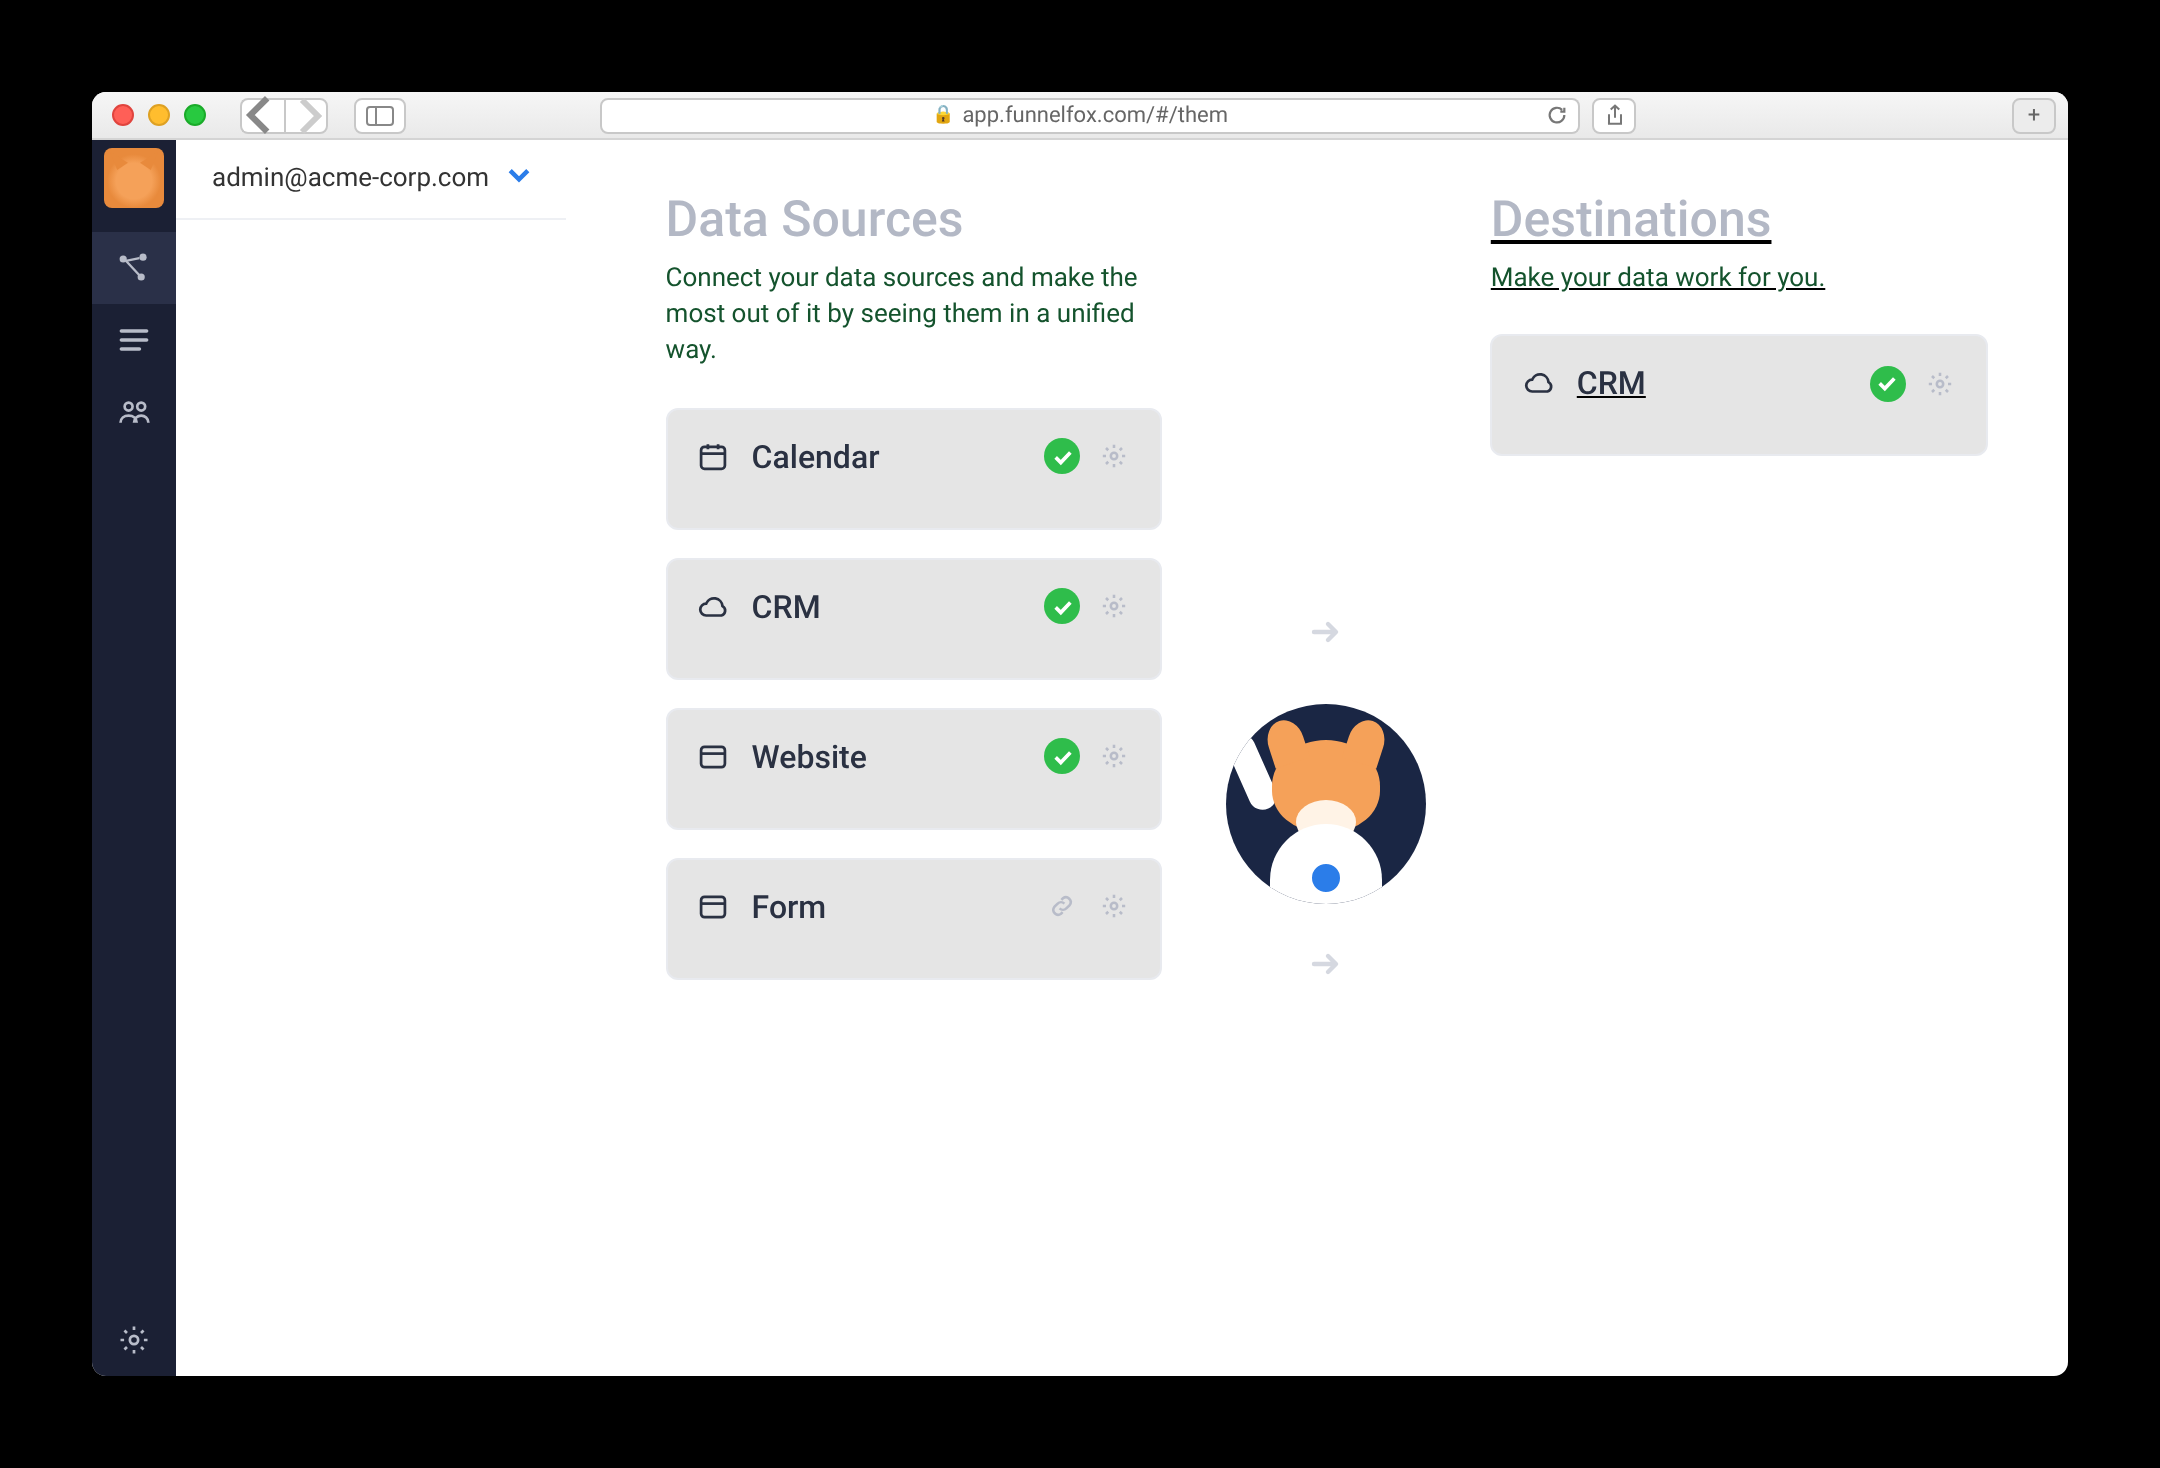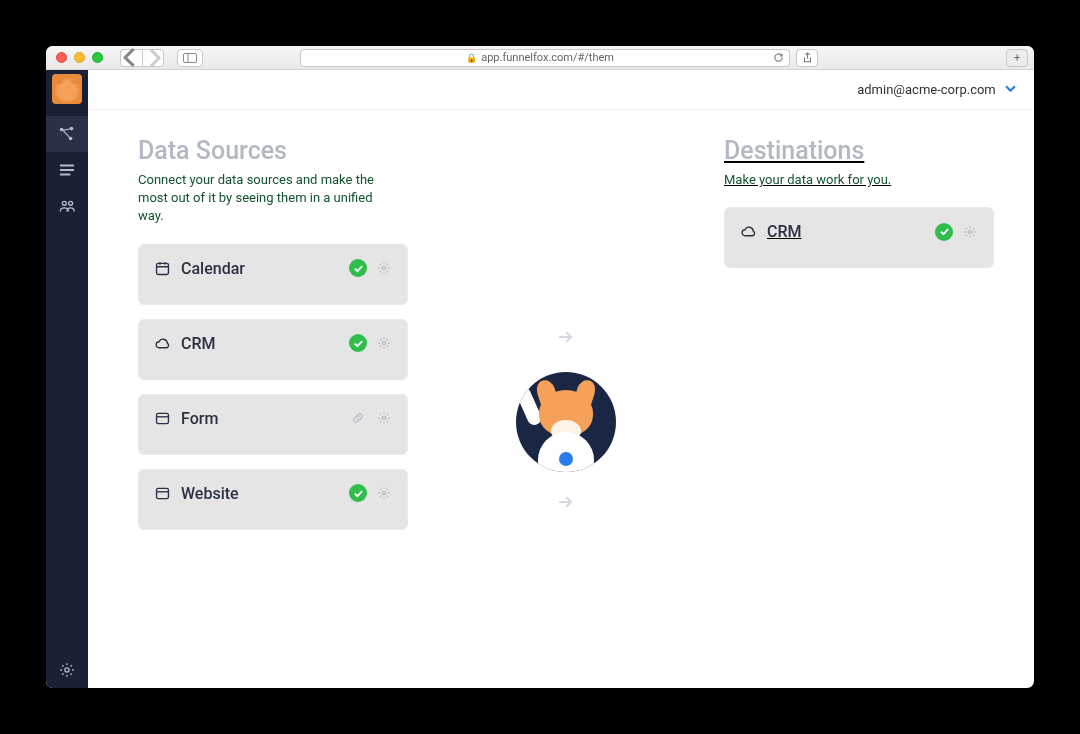--- a/index.html
+++ b/index.html
@@ -80,32 +80,32 @@
   .side-logo::before { left:3px; clip-path: polygon(0 0, 100% 60%, 40% 100%);}
   .side-logo::after { right:3px; clip-path: polygon(100% 0, 60% 100%, 0 60%);}
   .side-item {
     width:42px; height:36px; display:flex; align-items:center; justify-content:center;
     color:#b8bcc9; cursor:pointer;
   }
   .side-item svg { width:18px; height:18px; }
   .side-item.active { background:#2a3048; }
   .side-spacer { flex:1; }
   .main {
-    flex:1; display:flex; flex-direction:column; min-width:0;
+    flex:1; display:flex; flex-direction:row; min-width:0;
   }
   .topbar {
     height:40px; border-bottom:1px solid #eef0f4;
     display:flex; align-items:center; justify-content:flex-end;
     padding: 0 18px;
     font-size:13px; color:#333;
   }
   .topbar .chev { color:#2b7de9; margin-left:6px; }
   .content {
     flex:1; padding: 26px 40px 20px 50px;
-    display:flex; gap: 16px;
+    display:flex; gap: 32px;
     overflow:auto;
   }
   .col { display:flex; flex-direction:column; }
   .col-left { width: 270px; }
   .col-mid { flex:1; display:flex; align-items:center; justify-content:center; gap:20px; padding-top:40px;}
   .col-right { width: 270px; text-decoration: underline; }
   .section-title {
     font-size: 25px; font-weight:500; color:#b3b8c5; margin-bottom:6px;
   }
   .section-sub {
@@ -318,47 +318,47 @@
               </span>
           </div>
 
           <div class="card">
             <span class="card-icon">
               <svg viewBox="0 0 20 20">
                   <rect x="3" y="4" width="14" height="12" rx="2" fill="none" stroke="currentColor" stroke-width="1.6"></rect>
                   <path d="M3 8h14" stroke="currentColor" stroke-width="1.6"></path>
                 </svg>
             </span>
-            <span class="card-label">Form</span>
-            <span class="status-link">
-              <svg viewBox="0 0 20 20" width="16" height="16">
-                  <path d="M8.5 11.5a3 3 0 0 0 4.2 0l2.1-2.1a3 3 0 0 0-4.2-4.2l-1 1M11.5 8.5a3 3 0 0 0-4.2 0L5.2 10.6a3 3 0 0 0 4.2 4.2l1-1" fill="none" stroke="currentColor" stroke-width="1.6"></path>
-                </svg>
-            </span>
+            <span class="card-label">Website</span>
+            <span class="status-check">
+                <svg viewBox="0 0 12 12">
+                  <path d="M2 6.2 4.8 9 10 3.5" fill="none" stroke="#fff" stroke-width="2"></path>
+                </svg>
+              </span>
             <span class="gear-small">
                 <svg viewBox="0 0 20 20">
                   <circle cx="10" cy="10" r="2" fill="none" stroke="currentColor" stroke-width="1.6"></circle>
                   <path d="M10 3v2M10 15v2M17 10h-2M5 10H3M15 5l-1.4 1.4M6.4 13.6 5 15M15 15l-1.4-1.4M6.4 6.4 5 5" stroke="currentColor" stroke-width="1.6"></path>
                 </svg>
               </span>
           </div>
 
           <div class="card">
             <span class="card-icon">
               <svg viewBox="0 0 20 20">
                   <rect x="3" y="4" width="14" height="12" rx="2" fill="none" stroke="currentColor" stroke-width="1.6"></rect>
                   <path d="M3 8h14" stroke="currentColor" stroke-width="1.6"></path>
                 </svg>
             </span>
-            <span class="card-label">Website</span>
-            <span class="status-check">
-                <svg viewBox="0 0 12 12">
-                  <path d="M2 6.2 4.8 9 10 3.5" fill="none" stroke="#fff" stroke-width="2"></path>
-                </svg>
-              </span>
+            <span class="card-label">Form</span>
+            <span class="status-link">
+              <svg viewBox="0 0 20 20" width="16" height="16">
+                  <path d="M8.5 11.5a3 3 0 0 0 4.2 0l2.1-2.1a3 3 0 0 0-4.2-4.2l-1 1M11.5 8.5a3 3 0 0 0-4.2 0L5.2 10.6a3 3 0 0 0 4.2 4.2l1-1" fill="none" stroke="currentColor" stroke-width="1.6"></path>
+                </svg>
+            </span>
             <span class="gear-small">
                 <svg viewBox="0 0 20 20">
                   <circle cx="10" cy="10" r="2" fill="none" stroke="currentColor" stroke-width="1.6"></circle>
                   <path d="M10 3v2M10 15v2M17 10h-2M5 10H3M15 5l-1.4 1.4M6.4 13.6 5 15M15 15l-1.4-1.4M6.4 6.4 5 5" stroke="currentColor" stroke-width="1.6"></path>
                 </svg>
               </span>
           </div>
         </div>
 
         <div class="col col-mid">

